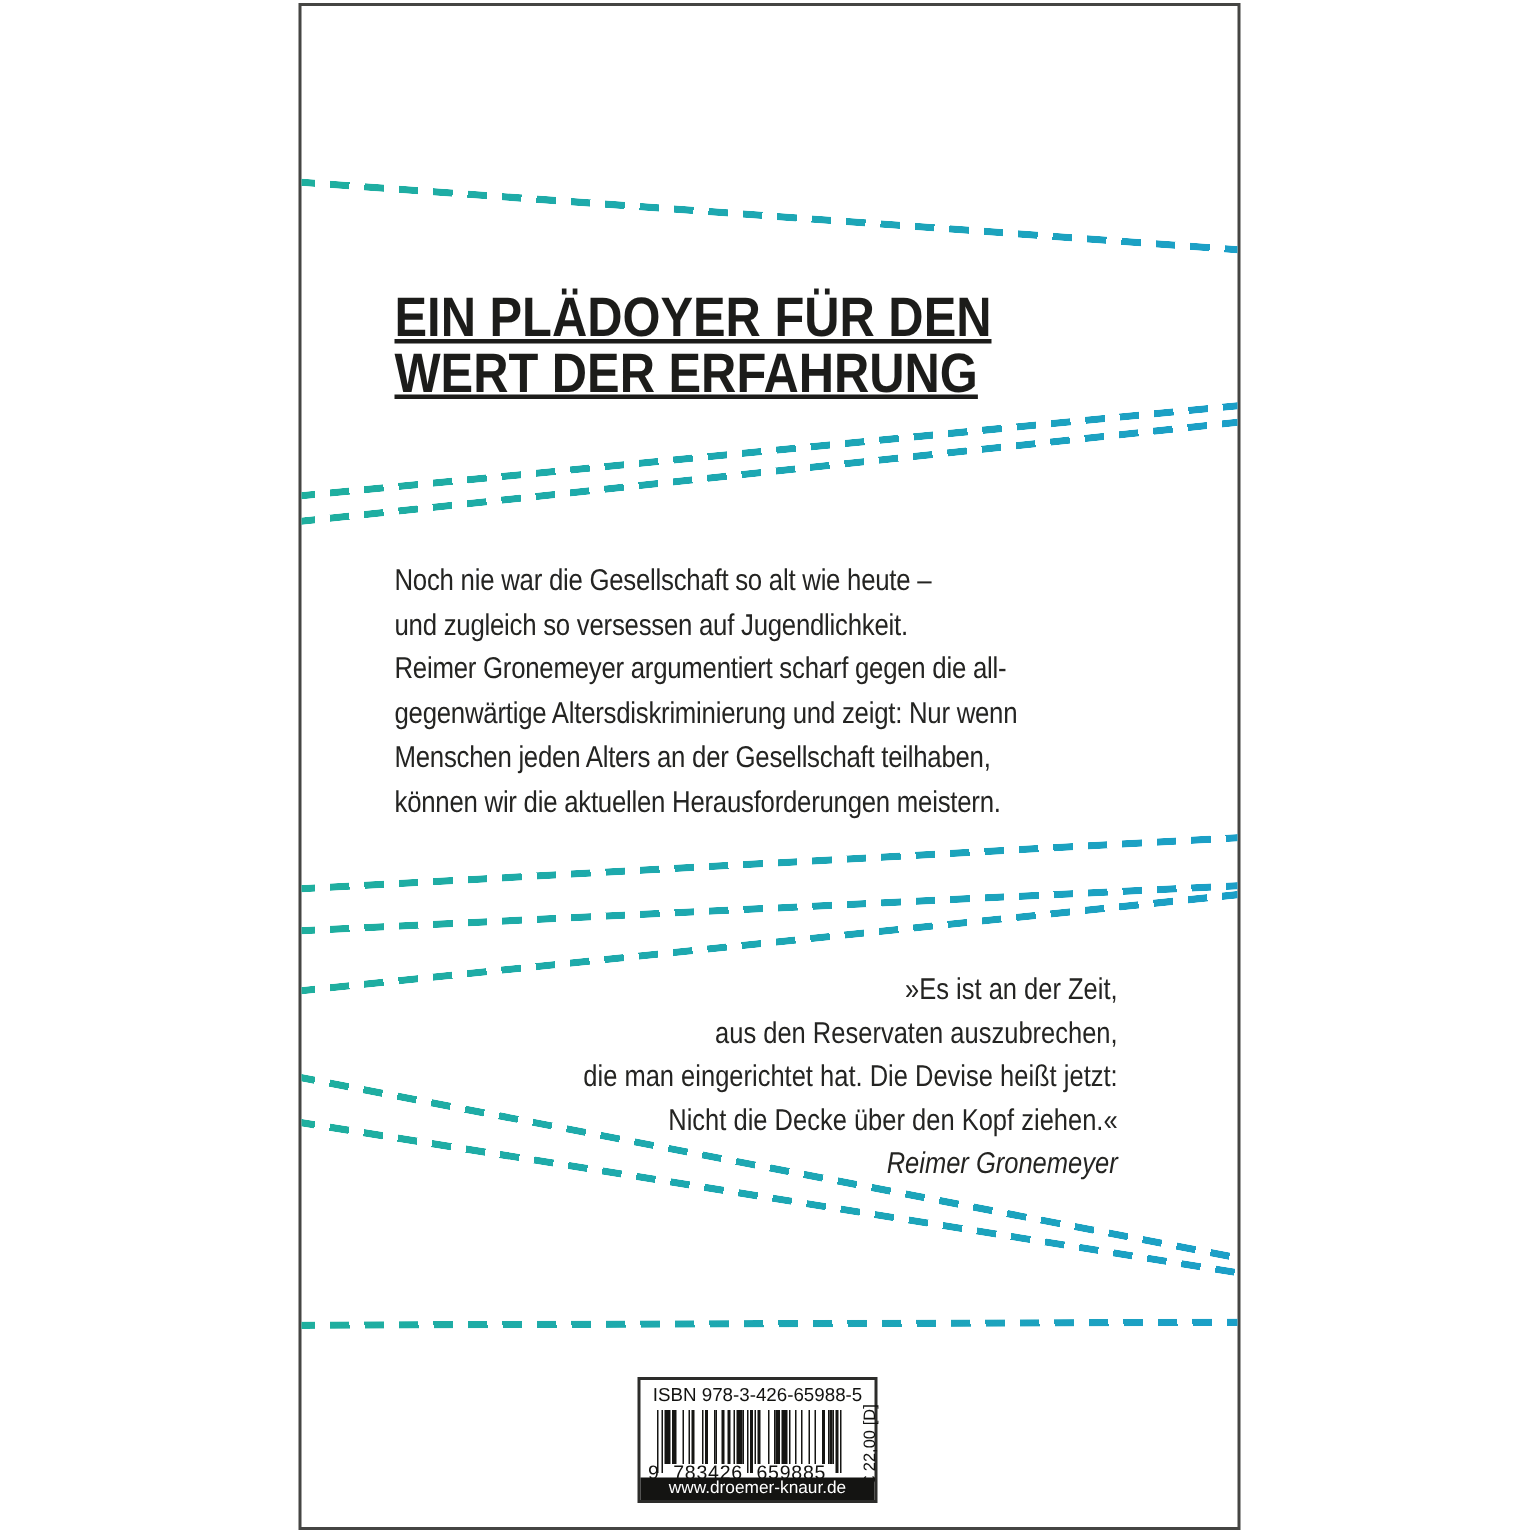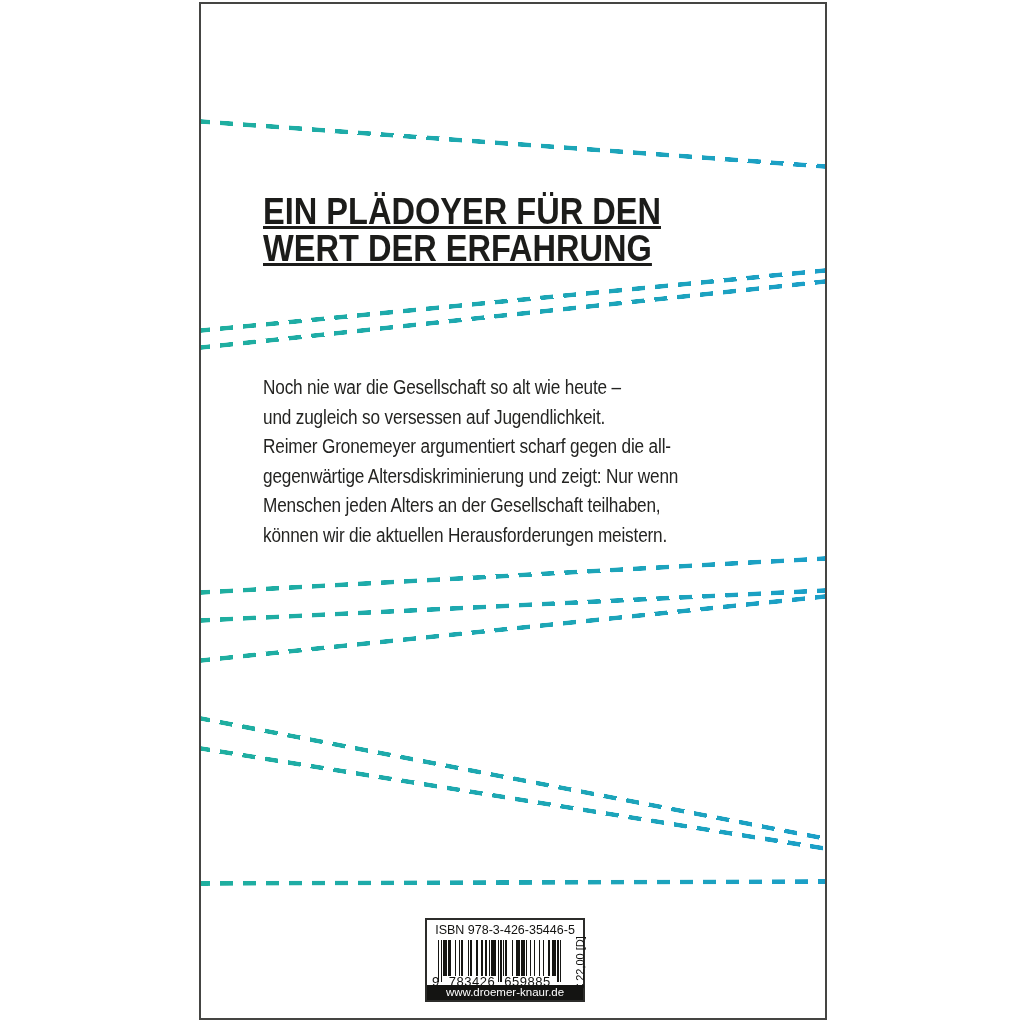--- a/index.html
+++ b/index.html
@@ -76,23 +76,30 @@
 
   <div class="blurb">
     <div class="bl">Noch nie war die Gesellschaft so alt wie heute –</div>
     <div class="bl">und zugleich so versessen auf Jugendlichkeit.</div>
     <div class="bl">Reimer Gronemeyer argumentiert scharf gegen die all-</div>
     <div class="bl">gegenwärtige Altersdiskriminierung und zeigt: Nur wenn</div>
     <div class="bl">Menschen jeden Alters an der Gesellschaft teilhaben,</div>
     <div class="bl">können wir die aktuellen Herausforderungen meistern.</div>
   </div>
 
+  <div class="quote">
+    <div class="ql">»Es ist an der Zeit,</div>
+    <div class="ql">aus den Reservaten auszubrechen,</div>
+    <div class="ql">die man eingerichtet hat. Die Devise heißt jetzt:</div>
+    <div class="ql">Nicht die Decke über den Kopf ziehen.«</div>
+    <div class="ql attr">Reimer Gronemeyer</div>
+  </div>
 
   <div class="bcbox">
-    <div class="isbn">ISBN 978-3-426-35446-5</div>
+    <div class="isbn">ISBN 978-3-426-65988-5</div>
     <div class="bars" id="bars">
         <div class="bar on" style="height: 42px;"></div>
         <div class="bar" style="height: 42px;"></div>
         <div class="bar on" style="height: 42px;"></div>
         <div class="bar" style="height: 36px;"></div>
         <div class="bar on" style="height: 36px;"></div>
         <div class="bar on" style="height: 36px;"></div>
         <div class="bar on" style="height: 36px;"></div>
         <div class="bar" style="height: 36px;"></div>
         <div class="bar on" style="height: 36px;"></div>

